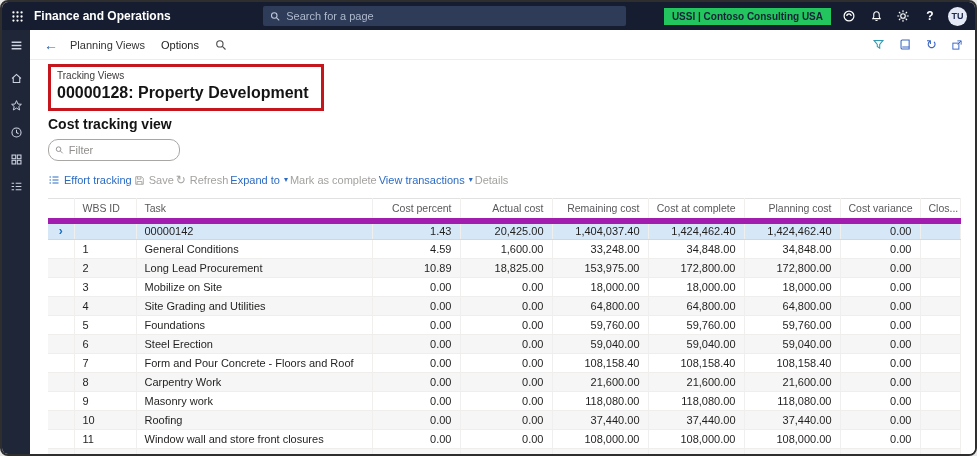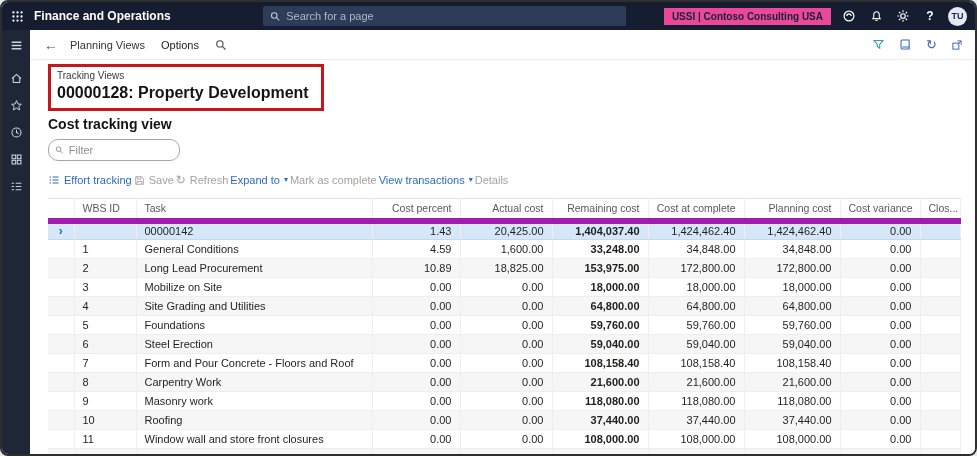--- a/index.html
+++ b/index.html
@@ -10,21 +10,21 @@
   
   .topbar { height:28px; background:#161d31; display:flex; align-items:center; flex:0 0 auto; color:#fff; }
   .waffle { width:30px; height:28px; display:flex; align-items:center; justify-content:center; cursor:pointer; }
   .app-title { font-size:12px; font-weight:bold; margin-left:2px; white-space:nowrap; }
   .tb-search { margin-left:92px; width:363px; height:20px; background:#2e3c59; border:none; border-radius:2px;
                display:flex; align-items:center; padding:0 7px; gap:6px; }
   .tb-search input { background:transparent; border:none; outline:none; color:#cfd6e4; font-size:11px; width:100%;
                      font-family:"Liberation Sans", sans-serif; }
   .tb-search input::placeholder { color:#aeb8cc; }
   .tb-right { margin-left:auto; display:flex; align-items:center; gap:9px; padding-right:8px; }
-  .company-badge { background:#ec4899; color:#16213a; font-size:10px; font-weight:bold; padding:3px 8px; cursor:pointer; white-space:nowrap; }
+  .company-badge { background:#22c55e; color:#16213a; font-size:10px; font-weight:bold; padding:3px 8px; cursor:pointer; white-space:nowrap; }
   .hicon { width:18px; height:18px; display:flex; align-items:center; justify-content:center; color:#fff; cursor:pointer; font-size:12px; }
   .avatar { width:19px; height:19px; border-radius:50%; background:#e4e9f5; color:#1d2a4d; font-size:9px; font-weight:bold;
             display:flex; align-items:center; justify-content:center; cursor:pointer; }
 
   
   .bodywrap { flex:1; display:flex; min-height:0; }
   .sidenav { width:28px; background:#1f2638; display:flex; flex-direction:column; align-items:center; flex:0 0 auto; padding-top:2px; }
   .snav-item { width:28px; height:27px; display:flex; align-items:center; justify-content:center; color:#ccd2e0; cursor:pointer; }
   .snav-gap { height:6px; }
 
@@ -58,21 +58,21 @@
 
   
   .grid-wrap { margin-top:8px; }
   table { border-collapse:collapse; table-layout:fixed; width:912px; border-top:1px solid #e3e1df; }
   th { font-size:10.5px; font-weight:normal; color:#59595c; height:22px; padding:0 8px;
        border-bottom:6px solid #a21caf; border-right:1px solid #f0efee; white-space:nowrap; overflow:hidden; }
   td { font-size:11px; color:#201f1e; height:19px; padding:0 8px; border-bottom:1px solid #efeeed;
        border-right:1px solid #f0efee; white-space:nowrap; overflow:hidden; }
   .al-left { text-align:left; } .al-right { text-align:right; }
   .selcol { width:26px; padding:0; text-align:center; }
-  td.bold { font-weight:bold; }
+  td.bold { font-weight:normal; }
   tbody tr:nth-child(odd):not(.selected) { background:#f6f6f6; }
   tr.selected { background:#d6e7f8; }
   tr.selected td { border-top:1px solid #9fc3e4; border-bottom:1px solid #c4daf0; }
   tr.selected .selcol { color:#1b6ec2; font-weight:bold; font-size:12px; }
 
   svg { display:block; }
 </style>
 </head>
 <body>
 

